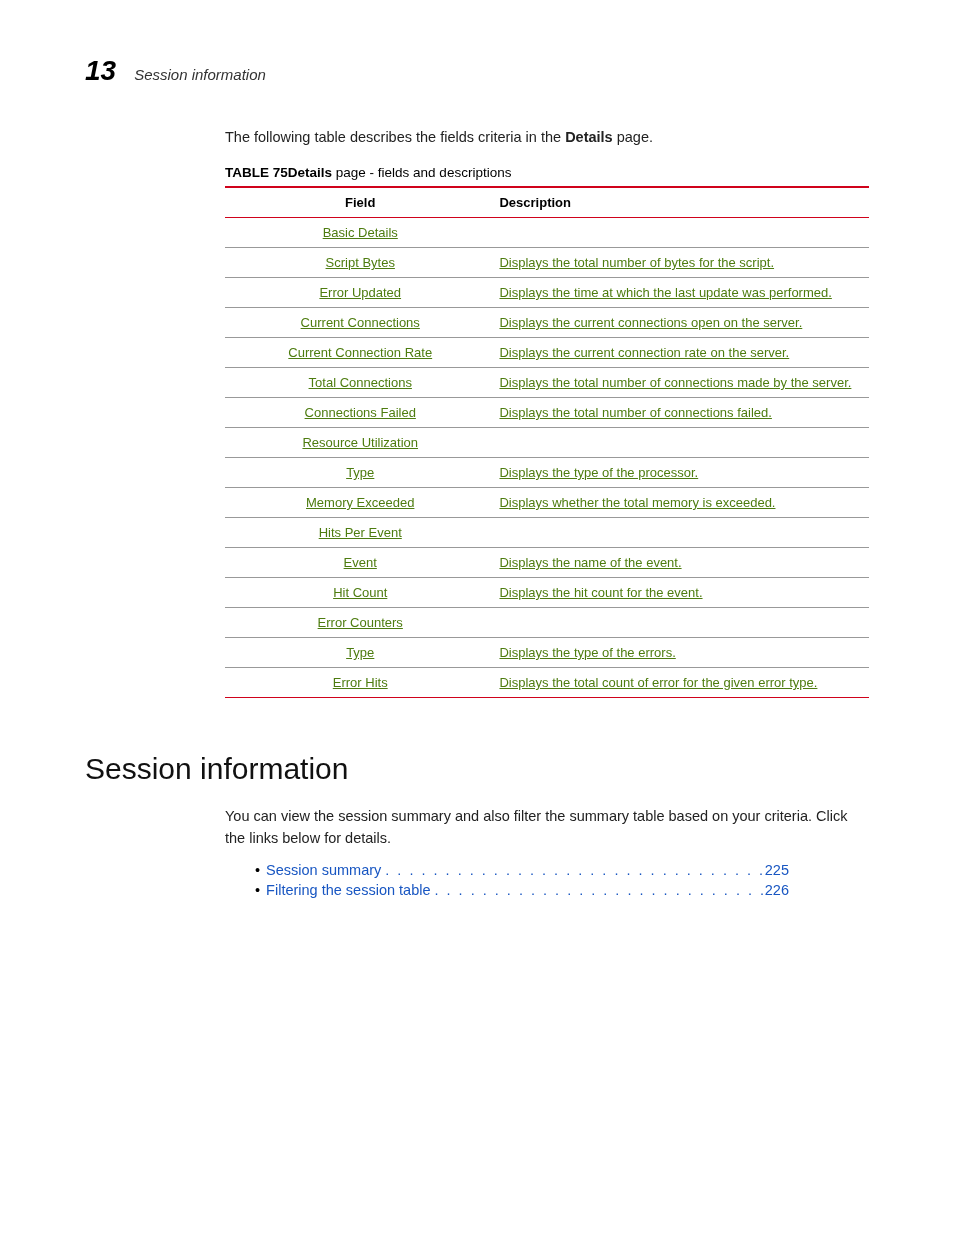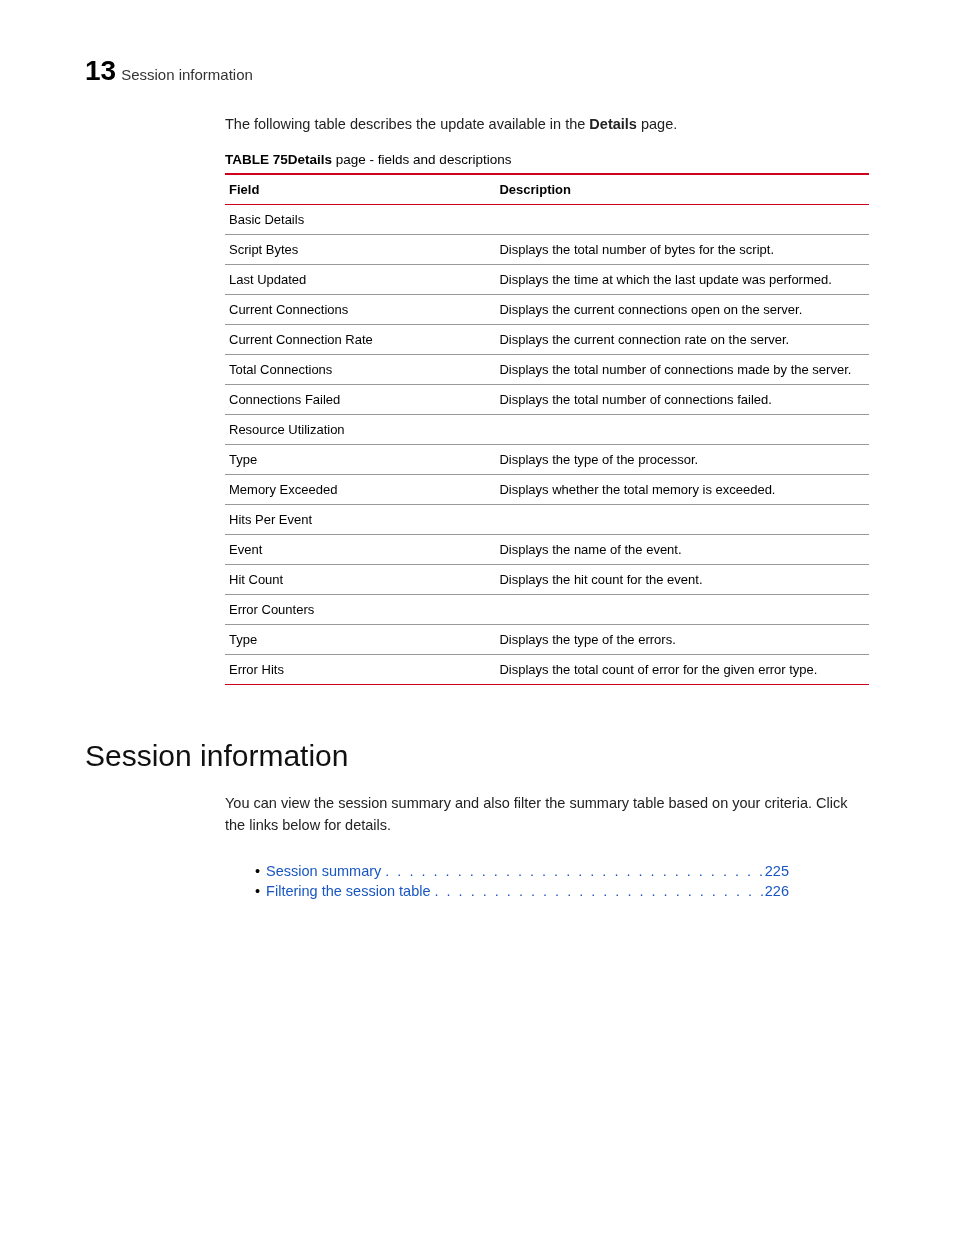--- a/index.html
+++ b/index.html
@@ -14,22 +14,23 @@
       height: 1235px;
       position: relative;
       color: #000;
     }
     .page {
       padding: 55px 85px 0 85px;
     }
     .header-row {
       display: flex;
       align-items: baseline;
-      gap: 5px;
-      margin-bottom: 27px;
+      gap: 18px;
+      margin-bottom: 40px;
+      font-style: italic;
     }
     .chapter-num {
       font-size: 28px;
       font-weight: bold;
     }
     .header-title {
       font-size: 15px;
       color: #333;
     }
     .content-indent {
@@ -71,47 +72,49 @@
       font-size: 13px;
     }
     thead th {
       text-align: left;
       font-weight: bold;
       padding: 7px 4px;
     }
     tbody td {
       padding: 7px 4px;
       vertical-align: top;
-      color: #000000;
+      color: #4d7c0f;
+      text-decoration: underline;
     }
     tbody tr {
       border-bottom: 1px solid #999;
     }
     tbody tr:last-child {
       border-bottom: none;
     }
     th.col-field, td.col-field {
       width: 42%;
+      text-align: center;
     }
     th.col-desc, td.col-desc {
       width: 58%;
     }
     .section-heading {
       font-size: 30px;
       font-weight: normal;
       margin-top: 54px;
       margin-bottom: 20px;
       color: #111;
       margin-left: 0;
     }
     .section-desc {
       font-size: 14.5px;
       color: #222;
       line-height: 1.5;
-      margin-bottom: 26px;
+      margin-bottom: 12px;
     }
     .toc-list {
       list-style: none;
       margin-left: 30px;
     }
     .toc-list li {
       display: flex;
       align-items: baseline;
       font-size: 14.5px;
       margin-bottom: 4px;
@@ -145,21 +148,21 @@
 <body>
 
 <div class="page">
   <div class="header-row">
     <span class="chapter-num">13</span>
     <span class="header-title">Session information</span>
   </div>
 
   <div class="content-indent">
     <p class="intro-text">
-      <span>The following table describes the update available in the </span><b>Details</b><span> page.</span>
+      <span>The following table describes the fields criteria in the </span><b>Details</b><span> page.</span>
     </p>
 
     <div class="table-caption">
       <span class="tn">TABLE 75</span>
       <span class="tt"><span class="boldpart">Details</span><span> page - fields and descriptions</span></span>
     </div>
 
     <div class="table-wrap">
       <hr class="hr-red">
       <table>
@@ -175,21 +178,21 @@
         <tbody id="table-body">
             <tr>
               <td class="col-field">Basic Details</td>
               <td class="col-desc"></td>
             </tr>
             <tr>
               <td class="col-field">Script Bytes</td>
               <td class="col-desc">Displays the total number of bytes for the script.</td>
             </tr>
             <tr>
-              <td class="col-field">Last Updated</td>
+              <td class="col-field">Error Updated</td>
               <td class="col-desc">Displays the time at which the last update was performed.</td>
             </tr>
             <tr>
               <td class="col-field">Current Connections</td>
               <td class="col-desc">Displays the current connections open on the server.</td>
             </tr>
             <tr>
               <td class="col-field">Current Connection Rate</td>
               <td class="col-desc">Displays the current connection rate on the server.</td>
             </tr>

